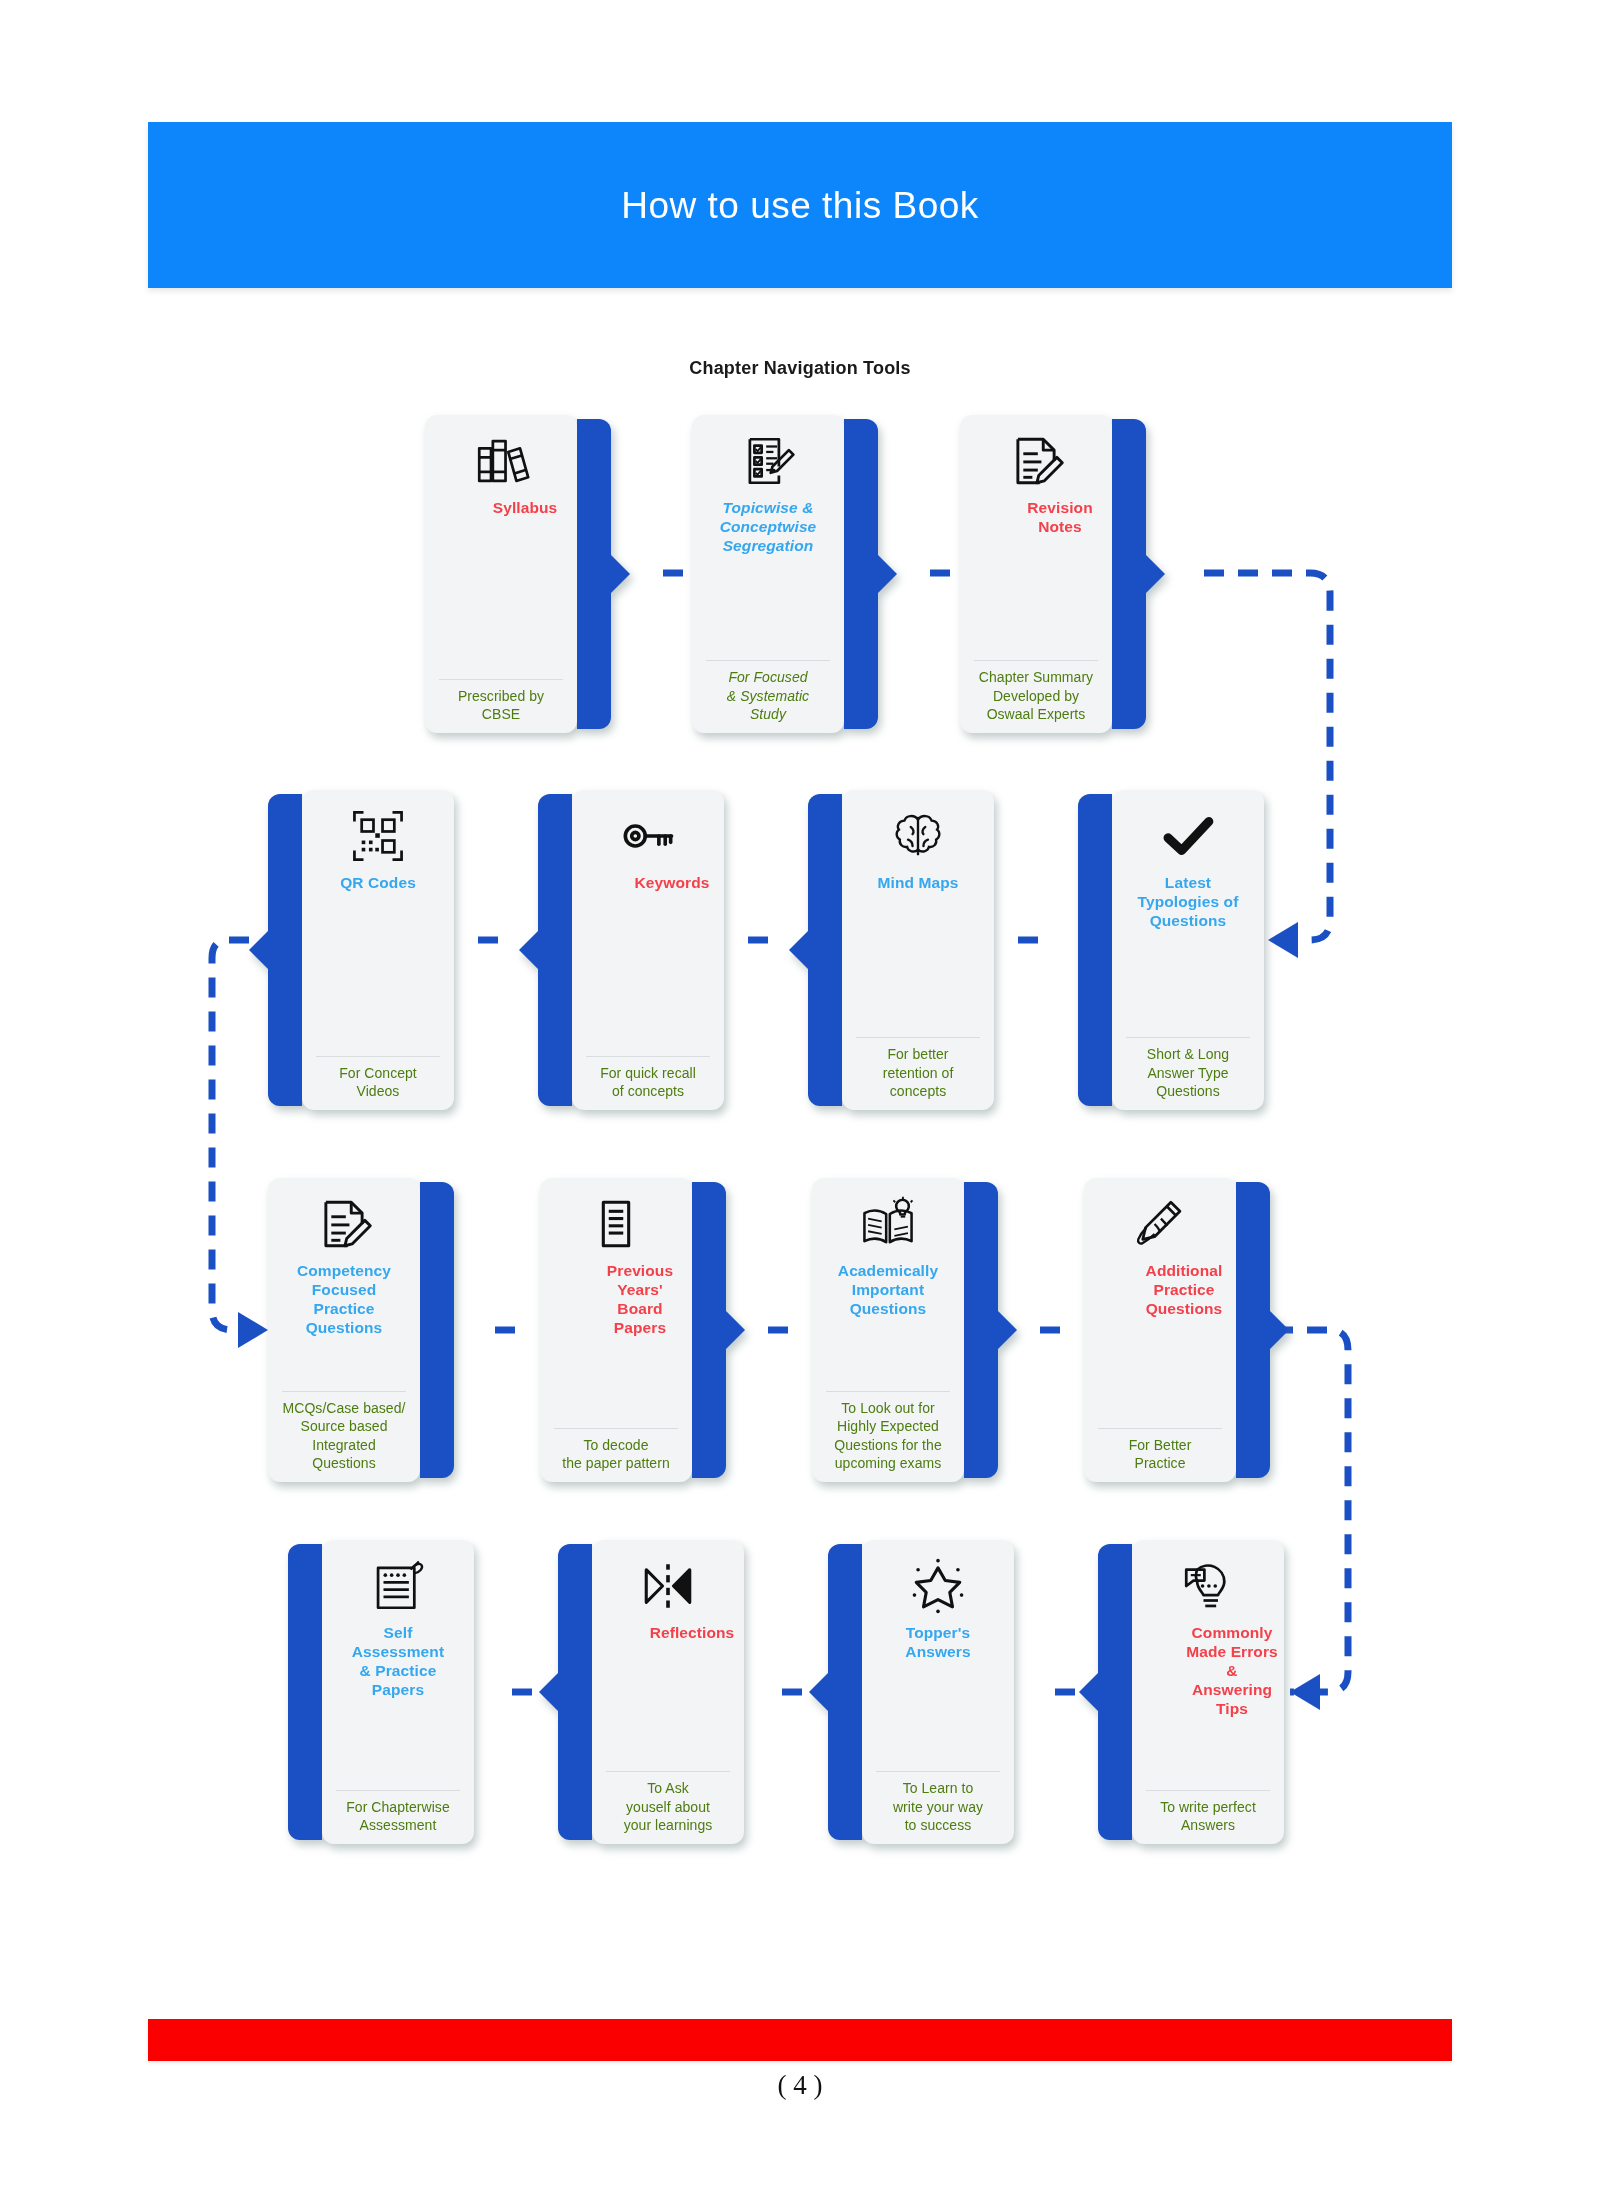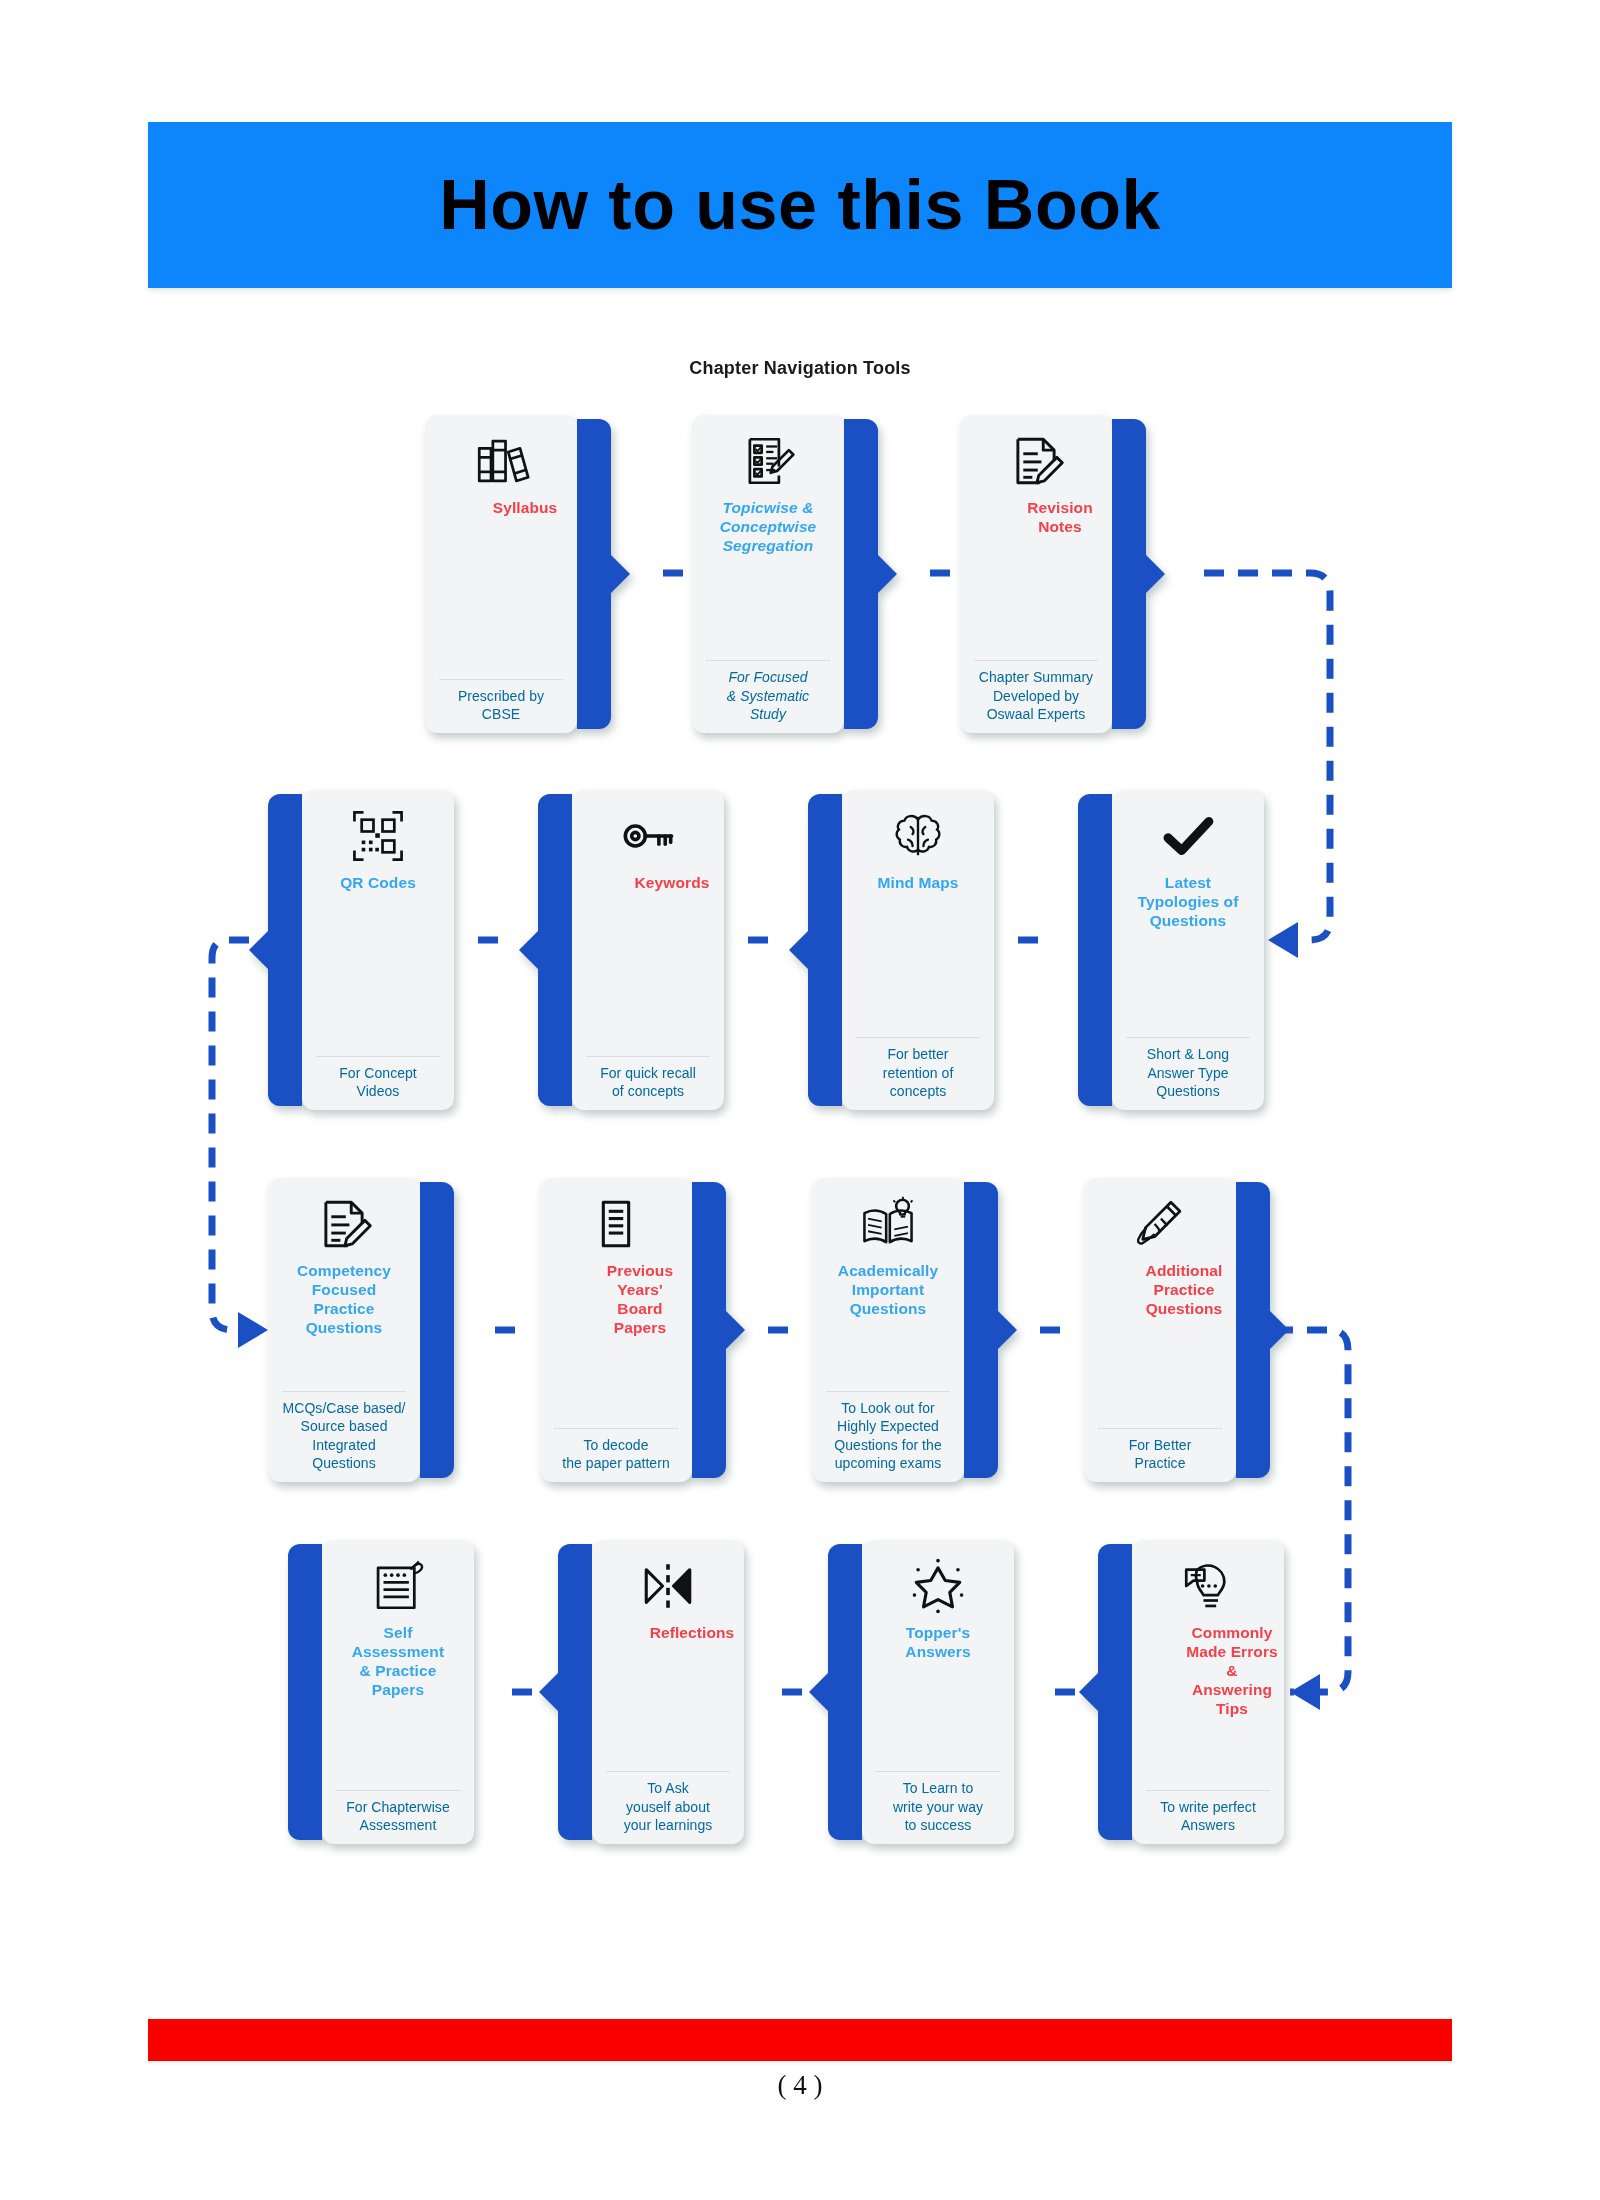--- a/index.html
+++ b/index.html
@@ -18,23 +18,23 @@
   
   .header-banner {
     position: absolute;
     left: 148px; top: 122px;
     width: 1304px; height: 166px;
     background: #0d85fb;
     display: flex; align-items: center; justify-content: center;
     box-shadow: 0 3px 6px rgba(0,0,0,0.10);
   }
   .header-title {
-    color: #000000;
-    font-size: 70px;
-    font-weight: bold;
+    color: #ffffff;
+    font-size: 37px;
+    font-weight: normal;
     letter-spacing: 0.5px;
     line-height: 1;
   }
 
   
   .section-heading {
     position: absolute;
     left: 0; top: 358px; width: 1600px;
     text-align: center;
     font-size: 18px;
@@ -118,21 +118,21 @@
 
   .card-sep {
     width: 124px;
     height: 1px;
     background: #d9dde0;
     margin: 8px 0 7px 0;
     flex: none;
   }
   .card-desc {
     font-size: 14px;
-    color: #0369a1;
+    color: #4d7c0f;
     text-align: center;
     line-height: 1.30;
     letter-spacing: 0.05px;
   }
   .card-spacer { flex: 1 1 auto; min-height: 0; }
 
   
   .footer-bar {
     position: absolute;
     left: 148px; top: 2019px;

